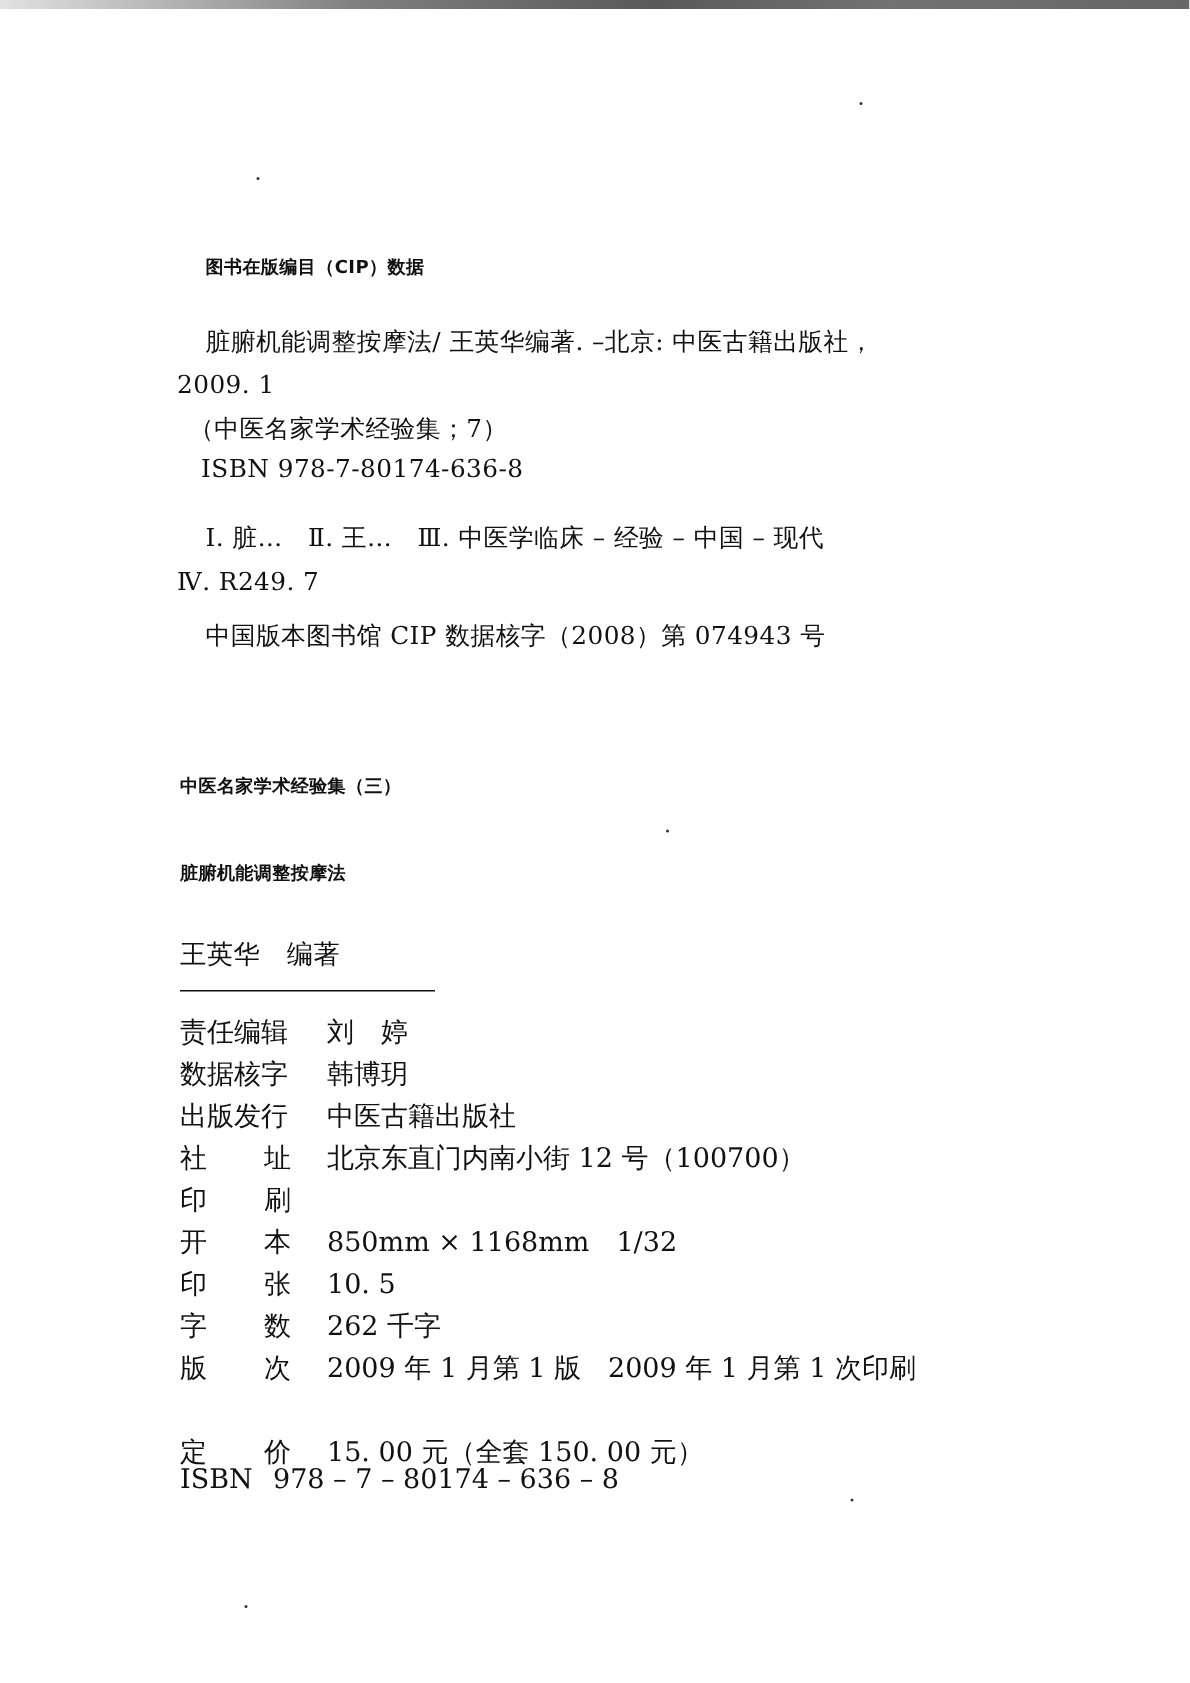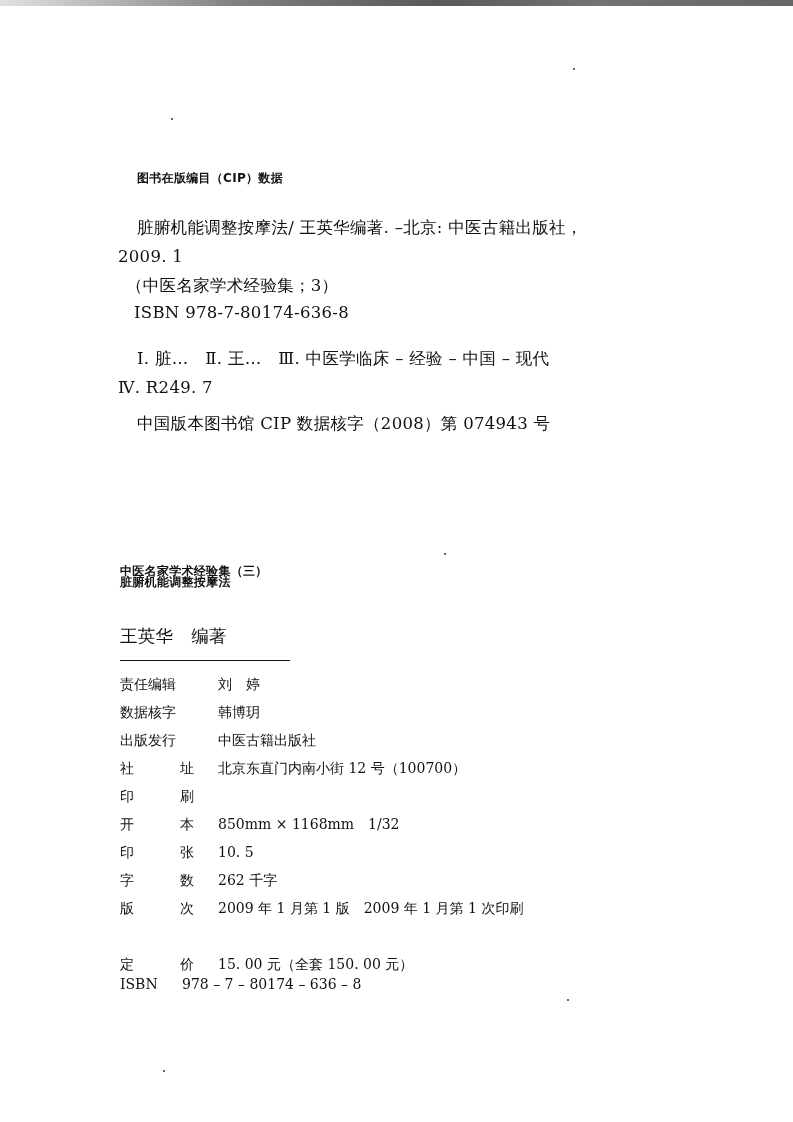--- a/index.html
+++ b/index.html
@@ -11,48 +11,48 @@
     .scan-edge {
       position: absolute; left: 0; top: 0; width: 793px; height: 6px;
       background: linear-gradient(90deg, #d8d8d8 0%, #555 30%, #222 55%, #444 75%, #333 100%);
       opacity: 0.75;
     }
     .speck { position: absolute; width: 2px; height: 2px; background: #333; border-radius: 1px; }
     .line { position: absolute; white-space: nowrap; font-size: 16.5px; letter-spacing: 0.3px; }
     .bold { font-weight: bold; font-family: "DejaVu Sans", "Liberation Sans", sans-serif; }
     .heading { font-size: 12px; }
     .sep-rule { position: absolute; left: 120px; top: 660px; width: 170px; height: 0; border-top: 1.5px solid #111; }
-    .row { position: absolute; left: 120px; height: 26px; font-size: 14px; white-space: nowrap; }
+    .row { position: absolute; left: 120px; height: 26px; font-size: 18px; white-space: nowrap; }
     .row .k { display: inline-block; width: 98px; }
     .row .v { display: inline-block; }
     .k-spread { display: inline-flex; justify-content: space-between; width: 74px; margin-right: 24px; }
   </style>
 </head>
 <body>
 
 <div class="scan-edge"></div>
 <div class="speck" style="left:573px;top:68px;"></div>
 <div class="speck" style="left:171px;top:118px;"></div>
 <div class="speck" style="left:444px;top:553px;"></div>
 <div class="speck" style="left:567px;top:999px;"></div>
 <div class="speck" style="left:163px;top:1070px;"></div>
 
 <section>
   <div class="line bold heading" style="left:137px;top:170px;">图书在版编目（CIP）数据</div>
   <div class="line" style="left:137px;top:217px;">脏腑机能调整按摩法/ 王英华编著. –北京: 中医古籍出版社，</div>
   <div class="line" style="left:118px;top:247px;">2009. 1</div>
-  <div class="line" style="left:126px;top:275px;">（中医名家学术经验集；3）</div>
+  <div class="line" style="left:126px;top:275px;">（中医名家学术经验集；7）</div>
   <div class="line" style="left:134px;top:303px;">ISBN 978-7-80174-636-8</div>
   <div class="line" style="left:137px;top:348px;">Ⅰ. 脏…　Ⅱ. 王…　Ⅲ. 中医学临床 – 经验 – 中国 – 现代</div>
   <div class="line" style="left:118px;top:378px;">Ⅳ. R249. 7</div>
   <div class="line" style="left:137px;top:413px;">中国版本图书馆 CIP 数据核字（2008）第 074943 号</div>
 </section>
 
 <section>
-  <div class="line bold heading" style="left:120px;top:563px;">中医名家学术经验集（三）</div>
+  <div class="line bold heading" style="left:120px;top:516px;">中医名家学术经验集（三）</div>
   <div class="line bold heading" style="left:120px;top:574px;">脏腑机能调整按摩法</div>
   <div class="line" style="left:120px;top:624px;font-size:17.5px;">王英华　编著</div>
   <div class="sep-rule"></div>
 </section>
 
 <section>
   <div class="row" style="top:676px;">
     <span class="k">责任编辑</span><span class="v">刘　婷</span>
   </div>
   <div class="row" style="top:704px;">

